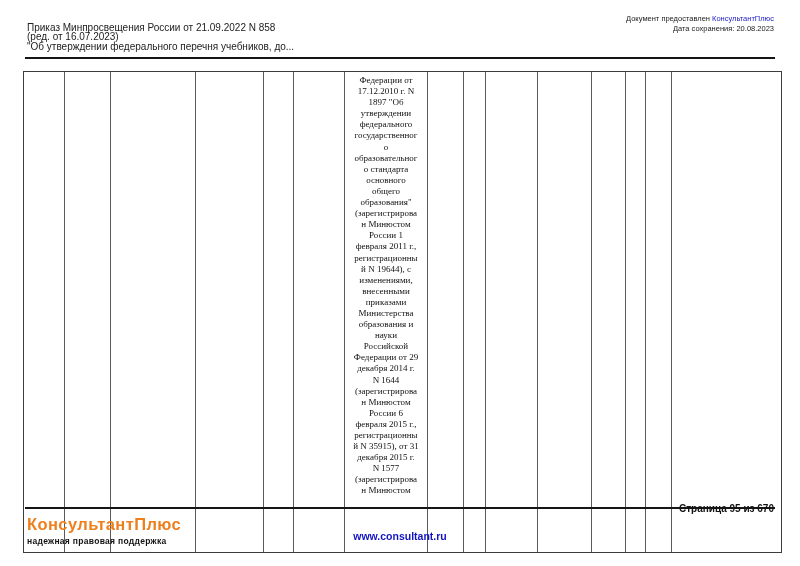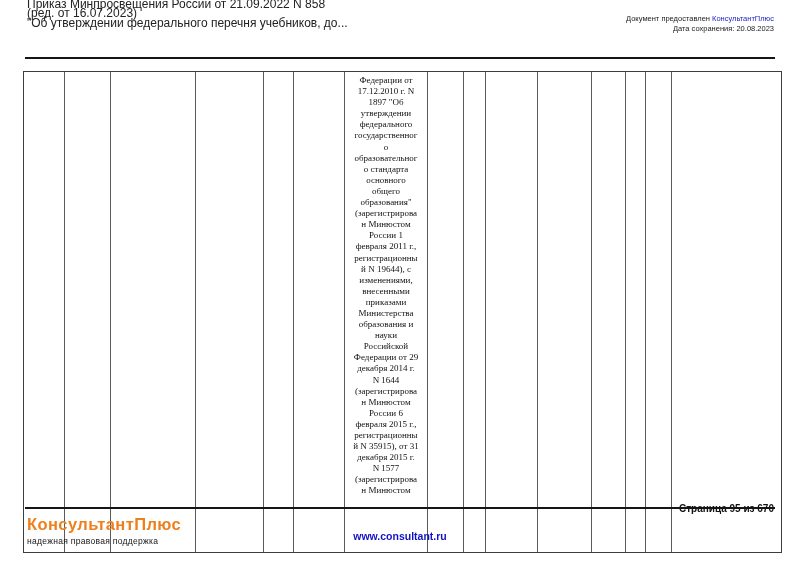--- a/index.html
+++ b/index.html
@@ -1,21 +1,21 @@
 <!DOCTYPE html>
 <html><head>
 <meta charset="utf-8">
 <style>
   html,body{margin:0;padding:0;background:#ffffff;}
   .page{
     position:relative;width:800px;height:566px;background:#ffffff;
     font-family:"Liberation Sans",sans-serif;color:#1a1a1a;overflow:hidden;
   }
   
-  .hdr-left{position:absolute;left:27px;top:0;font-size:12px;line-height:9.4px;color:#222;}
+  .hdr-left{position:absolute;left:27px;top:23px;font-size:10px;line-height:9.4px;color:#222;}
   .hdr-right{position:absolute;right:26px;top:14px;text-align:right;font-size:7.5px;line-height:9.6px;color:#222;}
   .link-blue{color:#1b1bc8;}
   .rule{position:absolute;left:25px;width:750px;height:2.4px;background:#151515;}
   .rule-top{top:57px;}
   .rule-bottom{top:507px;}
   
   .doc-table{
     position:absolute;left:23px;top:71px;width:759px;height:482px;
     box-sizing:border-box;border:1px solid #3d3d3d;display:flex;background:#fff;
   }
@@ -25,21 +25,21 @@
   .c5{width:51px}.c6{width:83px}.c7{width:36px}.c8{width:22px}.c9{width:62px}
   .c10{width:52px}.c11{width:54px}.c12{width:34px}.c13{width:20px}.c14{width:26px}.c15{width:47px}
   .cell-text{
     font-family:"Liberation Serif","DejaVu Serif",serif;
     font-size:9px;line-height:11.1px;text-align:center;color:#111;
     white-space:pre-line;padding-top:3px;
   }
   
   .logo-block{position:absolute;left:27px;top:515px;}
   .logo{font-size:16.5px;font-weight:bold;color:#EE7F1D;letter-spacing:0.4px;}
-  .tagline{font-size:8.5px;font-weight:normal;color:#141414;letter-spacing:0.3px;margin-top:2px;}
+  .tagline{font-size:8.5px;font-weight:bold;color:#141414;letter-spacing:0.3px;margin-top:2px;}
   .site-url{position:absolute;left:0;width:800px;top:530px;text-align:center;
     font-size:10.5px;font-weight:bold;color:#1212c4;}
   .page-num{position:absolute;right:26px;top:503px;font-size:10px;color:#141414;font-weight:bold;}
 </style>
 </head>
 <body>
 
 <div class="page">
 
   <div class="hdr-left">

